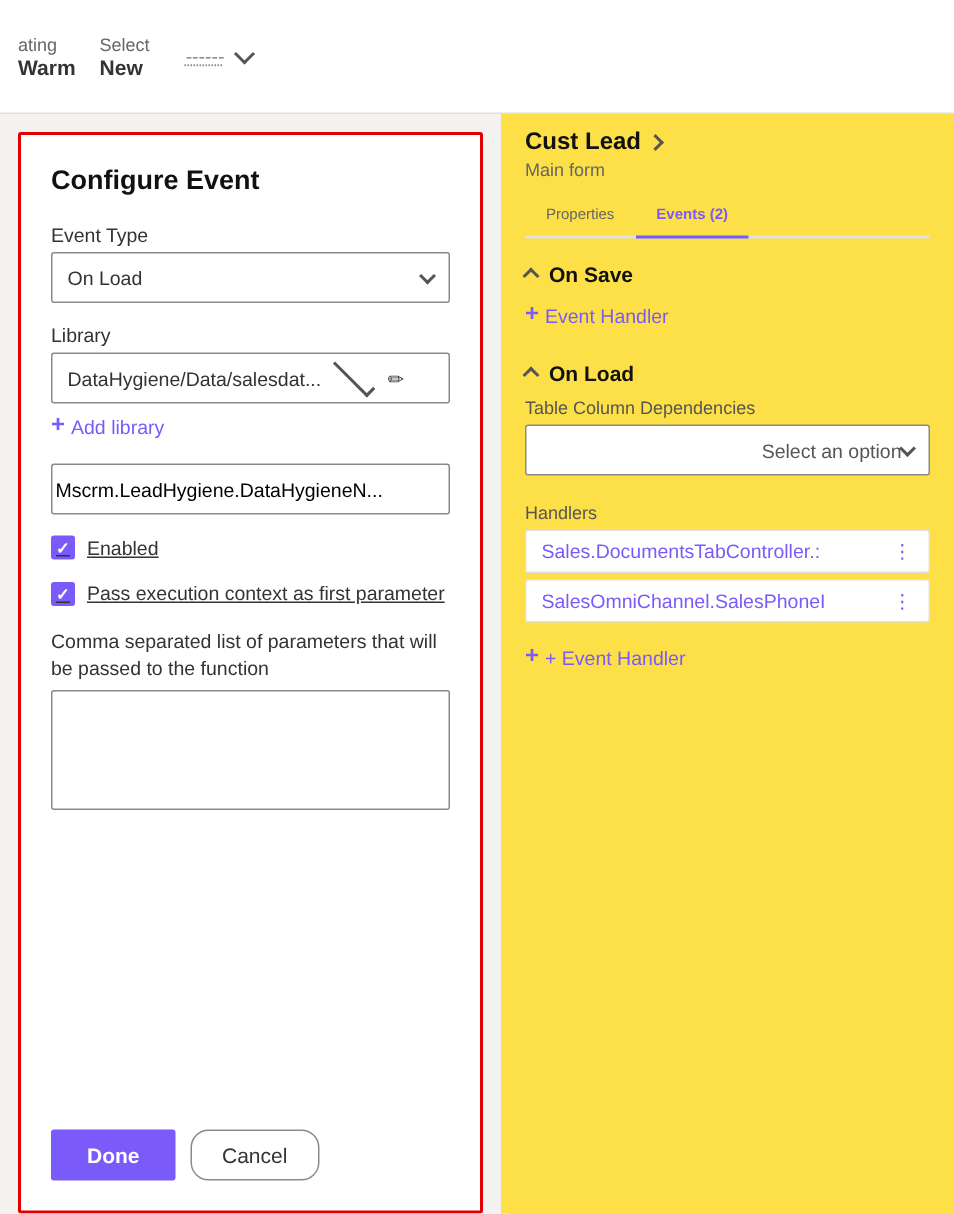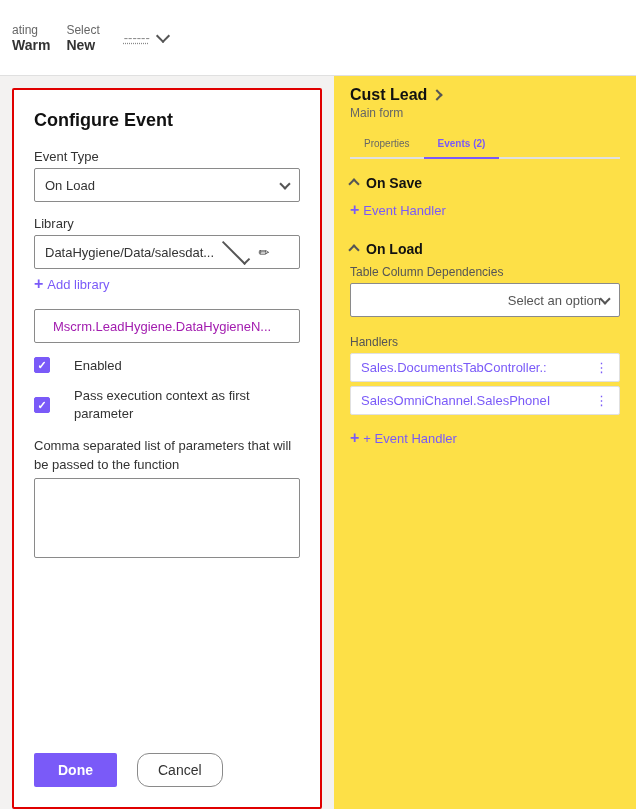--- a/index.html
+++ b/index.html
@@ -138,34 +138,35 @@
       gap: 4px;
       color: #7a5af8;
       font-size: 13px;
       cursor: pointer;
       padding: 2px 0;
     }
 
     .function-input {
       border: 1px solid #8a8a8a;
       border-radius: 2px;
-      padding: 6px 18px;
-      font-size: 13px;
-      color: #a21caf;
+      padding: 6px 2px;
+      font-size: 13px;
+      color: #000000;
       height: 34px;
       width: 100%;
       outline: none;
     }
 
     .checkbox-row {
       display: flex;
       align-items: center;
-      gap: 24px;
-      font-size: 13px;
-      color: #333;
+      gap: 8px;
+      font-size: 13px;
+      color: #333;
+      text-decoration: underline;
     }
     .checkbox-custom {
       width: 16px;
       height: 16px;
       background: #7a5af8;
       border: 1px solid #7a5af8;
       border-radius: 2px;
       display: flex;
       align-items: center;
       justify-content: center;
@@ -192,21 +193,21 @@
       padding: 6px 10px;
       font-size: 13px;
       width: 100%;
       height: 80px;
       resize: none;
       outline: none;
     }
 
     .button-row {
       display: flex;
-      gap: 20px;
+      gap: 10px;
       margin-top: auto;
       padding-top: 8px;
     }
 
     .btn-done {
       background: #7a5af8;
       color: #fff;
       border: none;
       border-radius: 2px;
       padding: 8px 24px;

